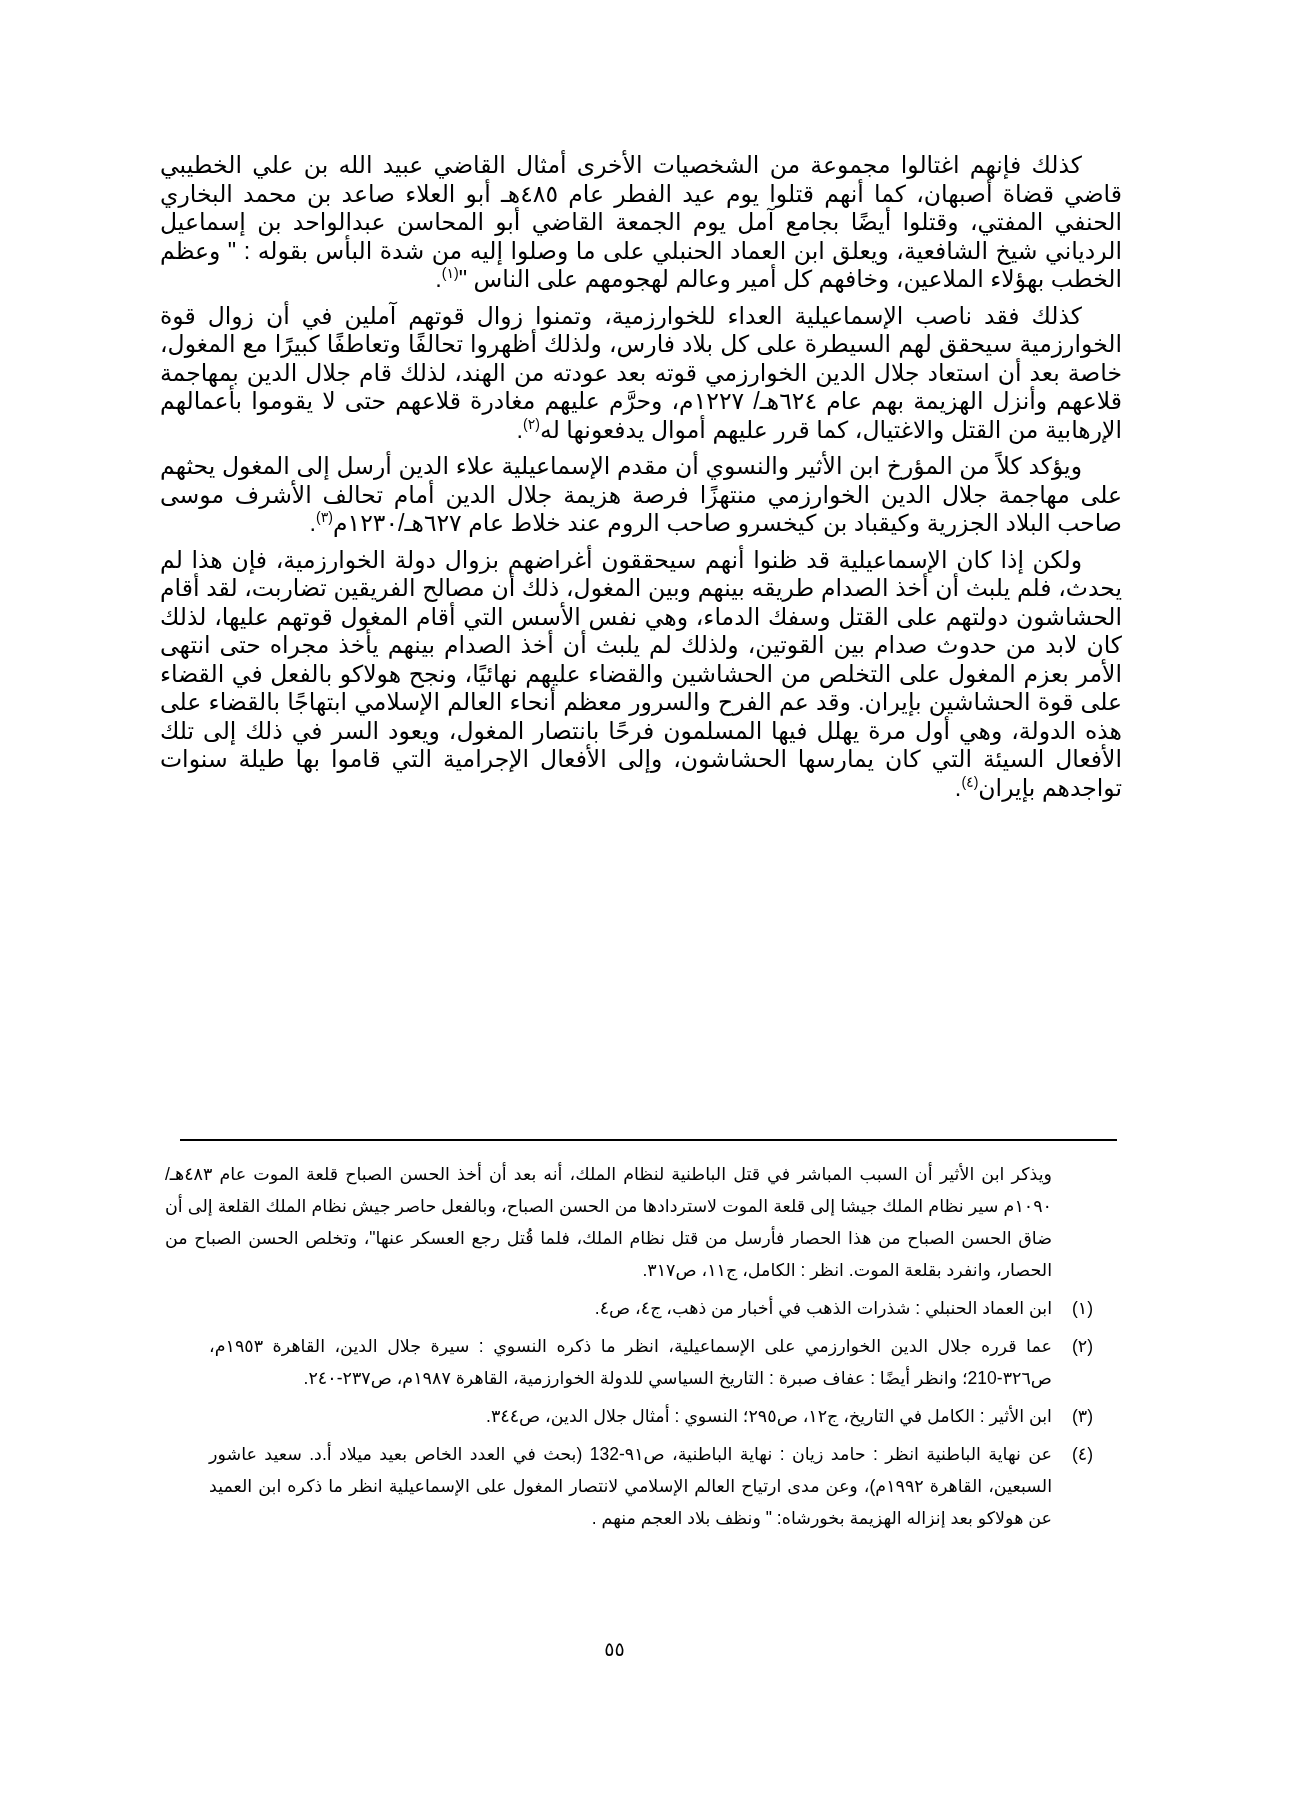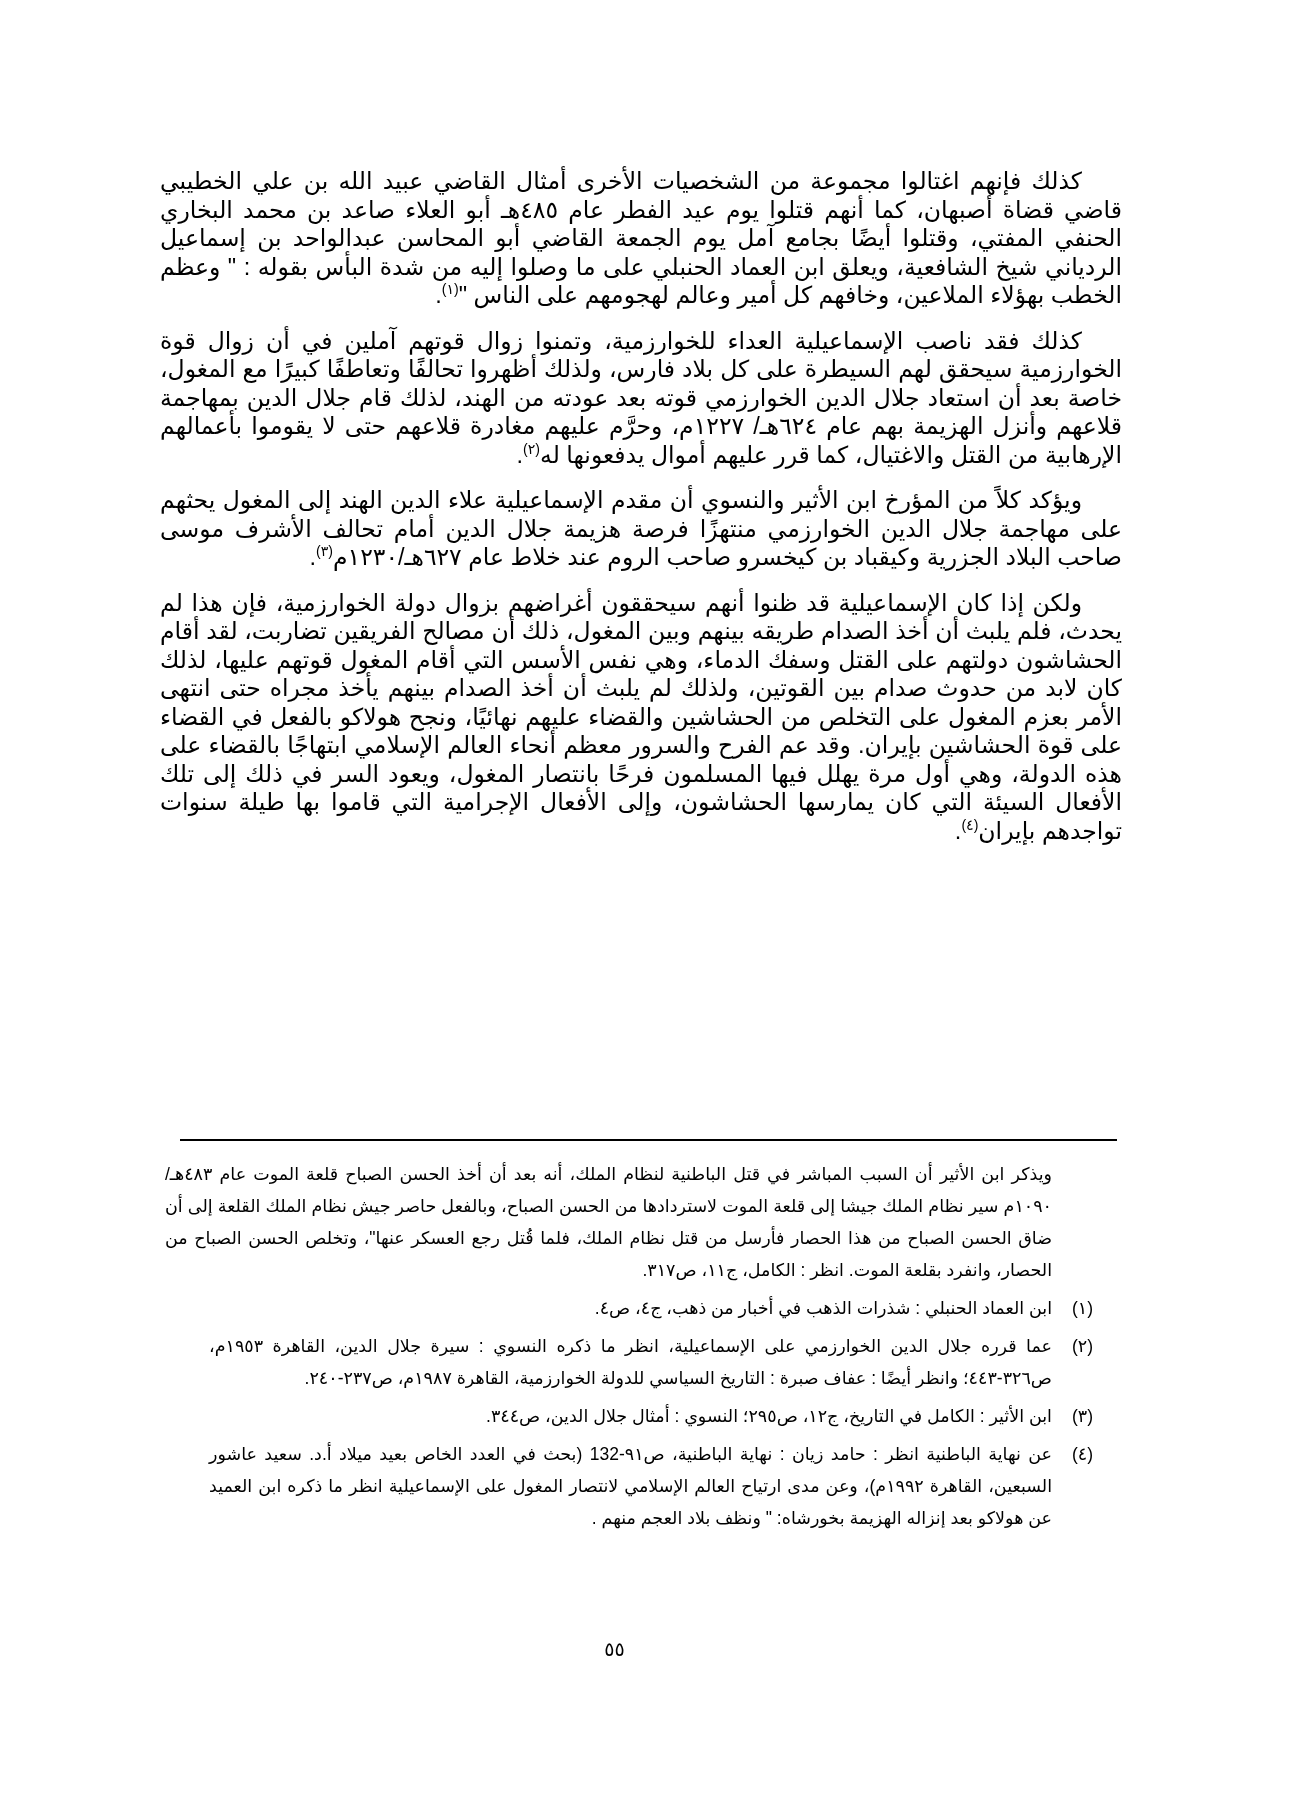--- a/index.html
+++ b/index.html
@@ -27,21 +27,21 @@
       top: 150px;
       width: 962px;
       direction: rtl;
       text-align: justify;
       font-family: "Liberation Sans", "DejaVu Sans", sans-serif;
       font-size: 23.5px;
       line-height: 28.5px;
       font-weight: normal;
     }
     .body-text p {
-      margin: 17px 0 8px 0;
+      margin: 1px 0 8px 0;
       text-indent: 40px;
       text-align: justify;
       text-align-last: right;
     }
     .body-text sup, .footnotes sup {
       font-size: 60%;
       vertical-align: super;
       line-height: 0;
     }
     .divider {
@@ -97,36 +97,36 @@
     }
   </style>
 </head>
 <body>
 
 <div class="page">
 
   <div class="body-text">
     <p><span>كذلك فإنهم اغتالوا مجموعة من الشخصيات الأخرى أمثال القاضي عبيد الله بن علي الخطيبي قاضي قضاة أصبهان، كما أنهم قتلوا يوم عيد الفطر عام ٤٨٥هـ أبو العلاء صاعد بن محمد البخاري الحنفي المفتي، وقتلوا أيضًا بجامع آمل يوم الجمعة القاضي أبو المحاسن عبدالواحد بن إسماعيل الردياني شيخ الشافعية، ويعلق ابن العماد الحنبلي على ما وصلوا إليه من شدة البأس بقوله : " وعظم الخطب بهؤلاء الملاعين، وخافهم كل أمير وعالم لهجومهم على الناس "</span><sup>(١)</sup><span>.</span></p>
     <p><span>كذلك فقد ناصب الإسماعيلية العداء للخوارزمية، وتمنوا زوال قوتهم آملين في أن زوال قوة الخوارزمية سيحقق لهم السيطرة على كل بلاد فارس، ولذلك أظهروا تحالفًا وتعاطفًا كبيرًا مع المغول، خاصة بعد أن استعاد جلال الدين الخوارزمي قوته بعد عودته من الهند، لذلك قام جلال الدين بمهاجمة قلاعهم وأنزل الهزيمة بهم عام ٦٢٤هـ/ ١٢٢٧م، وحرَّم عليهم مغادرة قلاعهم حتى لا يقوموا بأعمالهم الإرهابية من القتل والاغتيال، كما قرر عليهم أموال يدفعونها له</span><sup>(٢)</sup><span>.</span></p>
-    <p><span>ويؤكد كلاً من المؤرخ ابن الأثير والنسوي أن مقدم الإسماعيلية علاء الدين الهند إلى المغول يحثهم على مهاجمة جلال الدين الخوارزمي منتهزًا فرصة هزيمة جلال الدين أمام تحالف الأشرف موسى صاحب البلاد الجزرية وكيقباد بن كيخسرو صاحب الروم عند خلاط عام ٦٢٧هـ/١٢٣٠م</span><sup>(٣)</sup><span>.</span></p>
+    <p><span>ويؤكد كلاً من المؤرخ ابن الأثير والنسوي أن مقدم الإسماعيلية علاء الدين أرسل إلى المغول يحثهم على مهاجمة جلال الدين الخوارزمي منتهزًا فرصة هزيمة جلال الدين أمام تحالف الأشرف موسى صاحب البلاد الجزرية وكيقباد بن كيخسرو صاحب الروم عند خلاط عام ٦٢٧هـ/١٢٣٠م</span><sup>(٣)</sup><span>.</span></p>
     <p><span>ولكن إذا كان الإسماعيلية قد ظنوا أنهم سيحققون أغراضهم بزوال دولة الخوارزمية، فإن هذا لم يحدث، فلم يلبث أن أخذ الصدام طريقه بينهم وبين المغول، ذلك أن مصالح الفريقين تضاربت، لقد أقام الحشاشون دولتهم على القتل وسفك الدماء، وهي نفس الأسس التي أقام المغول قوتهم عليها، لذلك كان لابد من حدوث صدام بين القوتين، ولذلك لم يلبث أن أخذ الصدام بينهم يأخذ مجراه حتى انتهى الأمر بعزم المغول على التخلص من الحشاشين والقضاء عليهم نهائيًا، ونجح هولاكو بالفعل في القضاء على قوة الحشاشين بإيران. وقد عم الفرح والسرور معظم أنحاء العالم الإسلامي ابتهاجًا بالقضاء على هذه الدولة، وهي أول مرة يهلل فيها المسلمون فرحًا بانتصار المغول، ويعود السر في ذلك إلى تلك الأفعال السيئة التي كان يمارسها الحشاشون، وإلى الأفعال الإجرامية التي قاموا بها طيلة سنوات تواجدهم بإيران</span><sup>(٤)</sup><span>.</span></p>
   </div>
 
   <div class="divider"></div>
 
   <div class="footnotes">
     <div class="fn-preamble">ويذكر ابن الأثير أن السبب المباشر في قتل الباطنية لنظام الملك، أنه بعد أن أخذ الحسن الصباح قلعة الموت عام ٤٨٣هـ/١٠٩٠م سير نظام الملك جيشا إلى قلعة الموت لاستردادها من الحسن الصباح، وبالفعل حاصر جيش نظام الملك القلعة إلى أن ضاق الحسن الصباح من هذا الحصار فأرسل من قتل نظام الملك، فلما قُتل رجع العسكر عنها"، وتخلص الحسن الصباح من الحصار، وانفرد بقلعة الموت. انظر : الكامل، ج١١، ص٣١٧.</div>
 
     <div class="fn-item">
       <span class="fn-num">(١)</span>
       <span class="fn-text">ابن العماد الحنبلي : شذرات الذهب في أخبار من ذهب، ج٤، ص٤.</span>
     </div>
     <div class="fn-item">
       <span class="fn-num">(٢)</span>
-      <span class="fn-text">عما قرره جلال الدين الخوارزمي على الإسماعيلية، انظر ما ذكره النسوي : سيرة جلال الدين، القاهرة ١٩٥٣م، ص٣٢٦-٤٤٣؛ وانظر أيضًا : عفاف صبرة : التاريخ السياسي للدولة الخوارزمية، القاهرة ١٩٨٧م، ص٢٣٧-٢٤٠.</span>
+      <span class="fn-text">عما قرره جلال الدين الخوارزمي على الإسماعيلية، انظر ما ذكره النسوي : سيرة جلال الدين، القاهرة ١٩٥٣م، ص٣٢٦-210؛ وانظر أيضًا : عفاف صبرة : التاريخ السياسي للدولة الخوارزمية، القاهرة ١٩٨٧م، ص٢٣٧-٢٤٠.</span>
     </div>
     <div class="fn-item">
       <span class="fn-num">(٣)</span>
       <span class="fn-text">ابن الأثير : الكامل في التاريخ، ج١٢، ص٢٩٥؛ النسوي : أمثال جلال الدين، ص٣٤٤.</span>
     </div>
     <div class="fn-item">
       <span class="fn-num">(٤)</span>
       <span class="fn-text">عن نهاية الباطنية انظر : حامد زيان : نهاية الباطنية، ص٩١-132 (بحث في العدد الخاص بعيد ميلاد أ.د. سعيد عاشور السبعين، القاهرة ١٩٩٢م)، وعن مدى ارتياح العالم الإسلامي لانتصار المغول على الإسماعيلية انظر ما ذكره ابن العميد عن هولاكو بعد إنزاله الهزيمة بخورشاه: " ونظف بلاد العجم منهم .</span>
     </div>
   </div>

